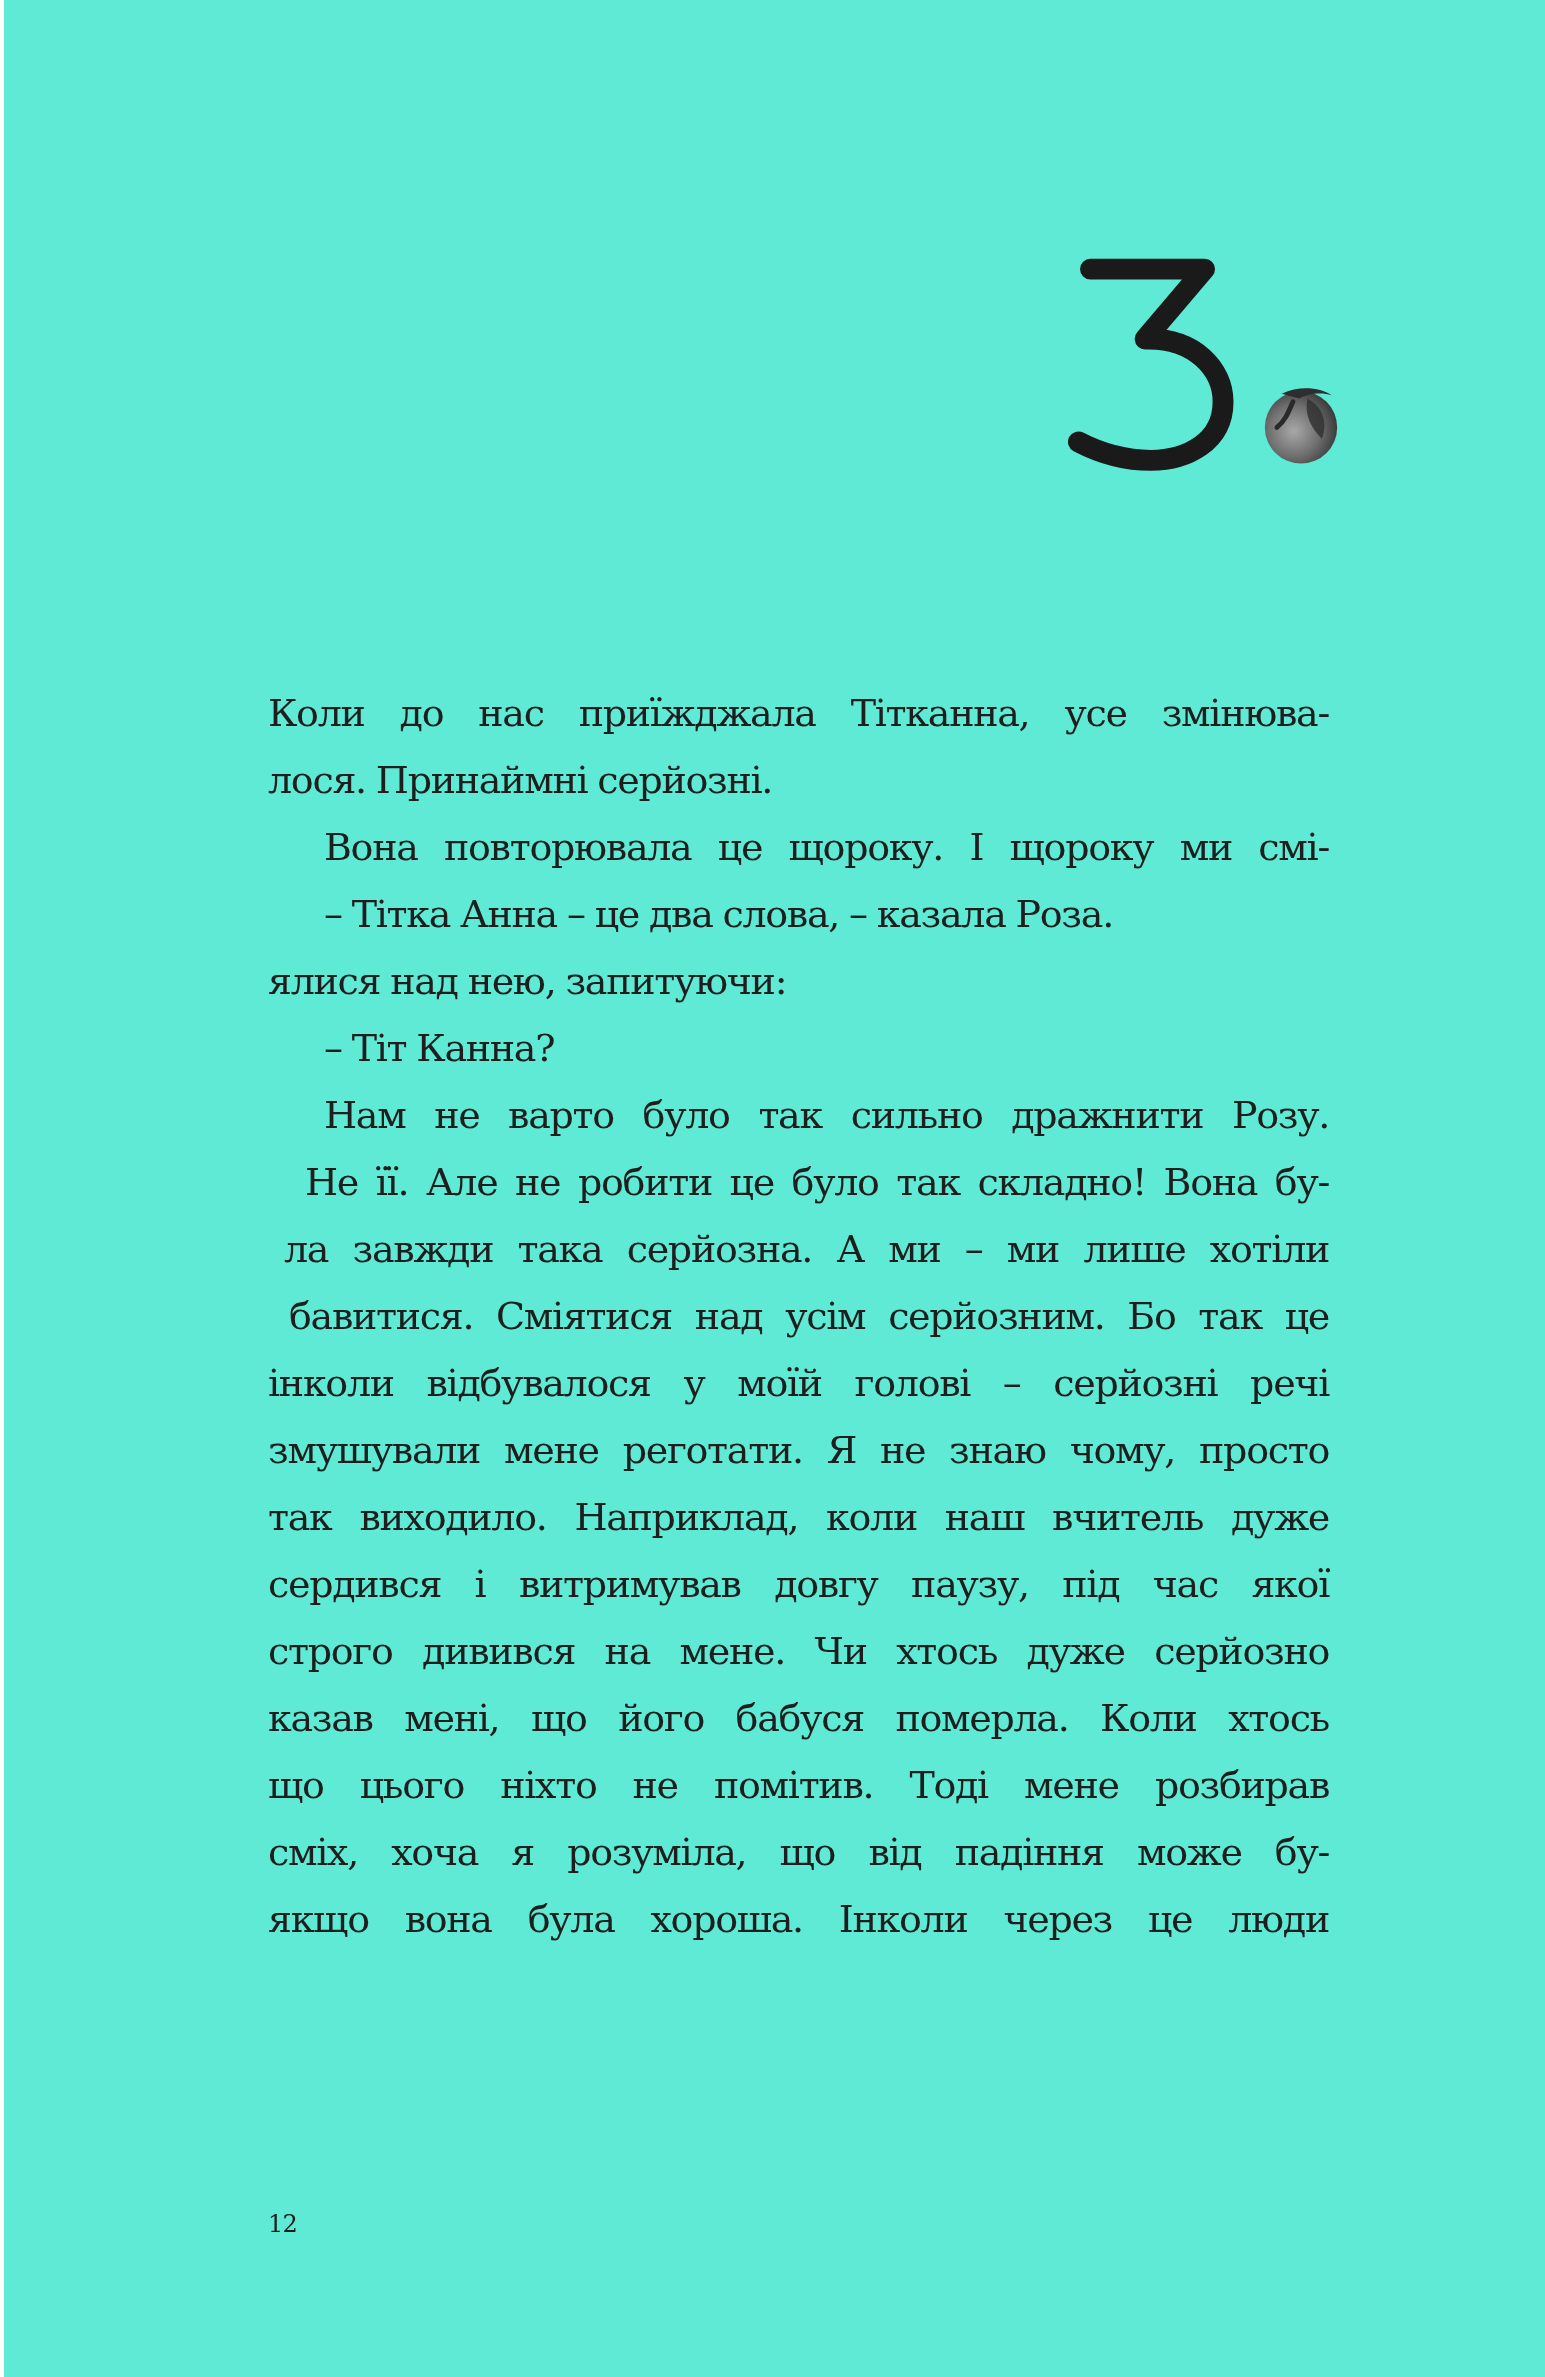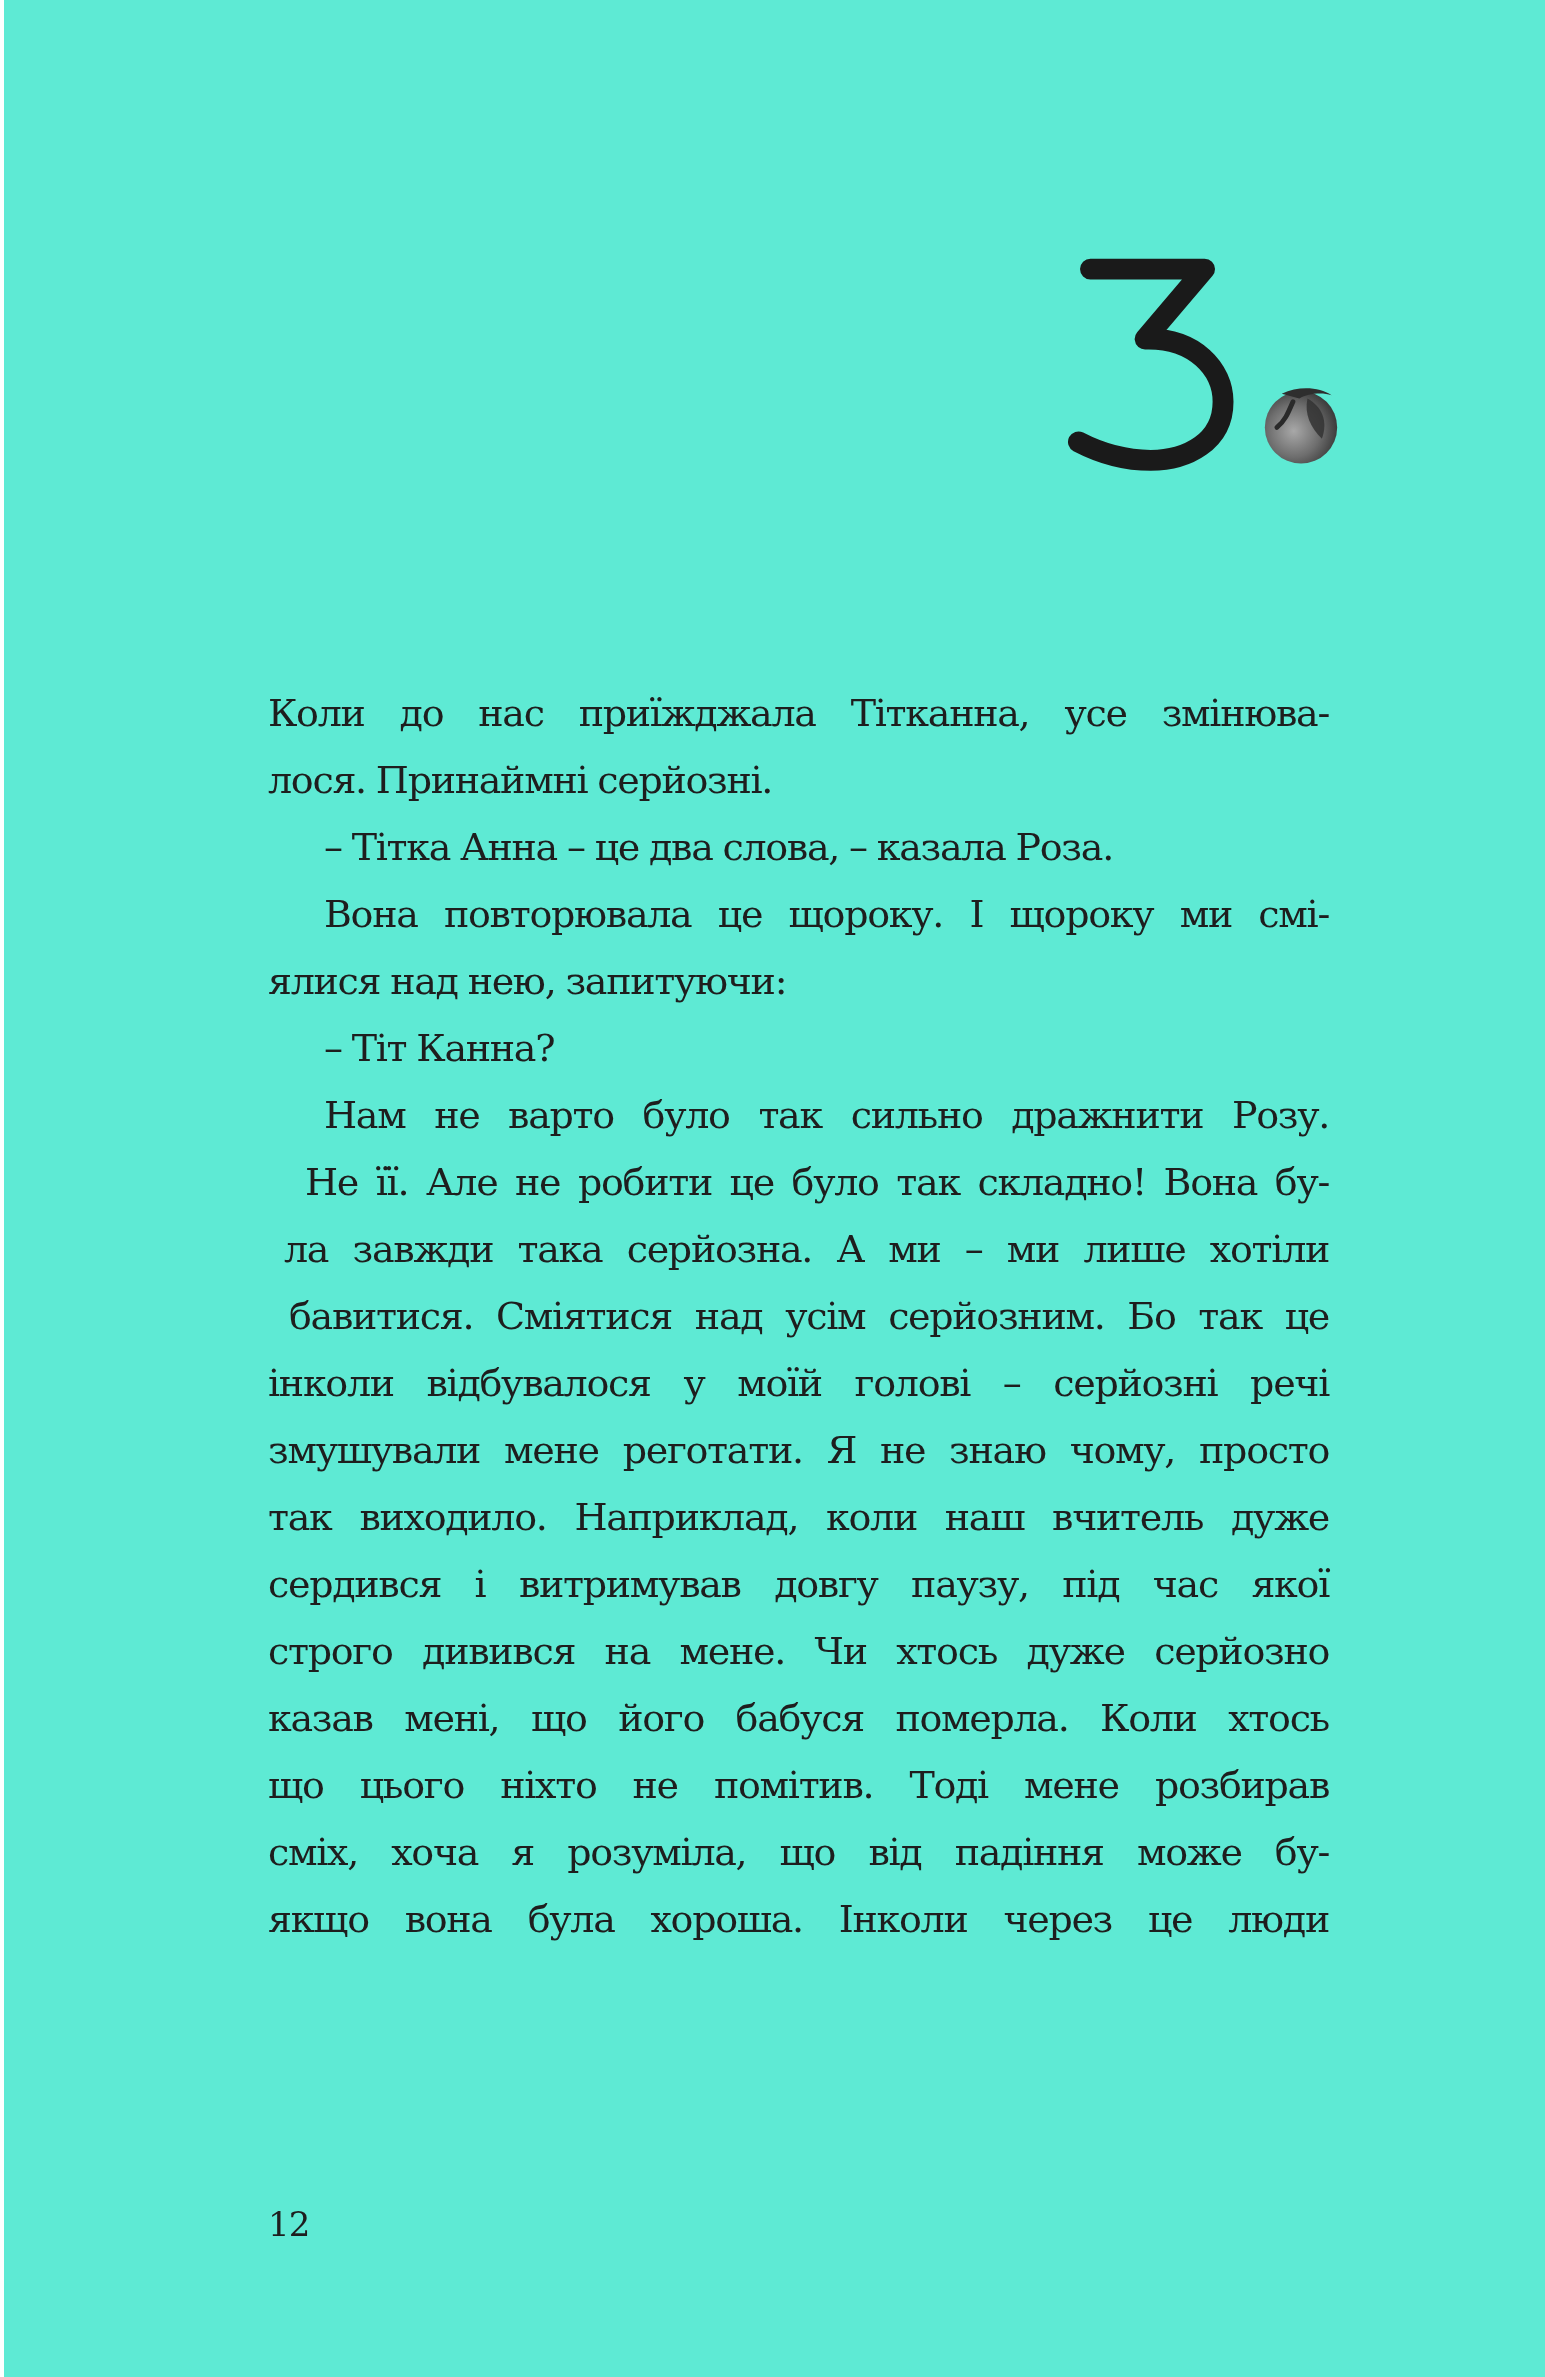--- a/index.html
+++ b/index.html
@@ -59,21 +59,21 @@
       text-align-last: left;
     }
     .line.indent {
       padding-left: 56px;
     }
     .page-number {
       position: absolute;
       left: 264px;
       top: 2204px;
       font-family: "DejaVu Serif", "Liberation Serif", serif;
-      font-size: 34px;
+      font-size: 24px;
       line-height: 40px;
       color: #1e1e1e;
       letter-spacing: -0.8px;
     }
   </style>
 </head>
 <body>
 
 <div class="page">
 
@@ -95,22 +95,22 @@
         <path d="M 268 180 C 290 170 315 172 330 182 C 318 178 300 180 290 186 Z" fill="#2e2e2e"></path>
         <path d="M 300 186 C 318 196 326 214 318 236 C 304 222 296 206 300 186 Z" fill="#333333" opacity="0.85"></path>
         <path d="M 282 190 C 276 204 272 214 262 222" stroke="#2a2a2a" stroke-width="6" fill="none" stroke-linecap="round"></path>
       </g>
     </svg>
   </div>
 
   <div class="body-text">
     <span class="line" style="display: block; width: auto;">Коли до нас приїжджала Тітканна, усе змінюва-</span>
     <span class="line last" style="display: block; width: auto;">лося. Принаймні серйозні.</span>
+    <span class="line indent" style="display: block; width: auto;">Вона повторювала це щороку. І щороку ми смі-</span>
     <span class="line indent last" style="display: block; width: auto;">– Тітка Анна – це два слова, – казала Роза.</span>
-    <span class="line indent" style="display: block; width: auto;">Вона повторювала це щороку. І щороку ми смі-</span>
     <span class="line last" style="display: block; width: auto;">ялися над нею, запитуючи:</span>
     <span class="line indent last" style="display: block; width: auto;">– Тіт Канна?</span>
     <span class="line indent" style="display: block; width: auto;">Нам не варто було так сильно дражнити Розу.</span>
     <span class="line" style="display: block; width: auto; margin-left: 37px;">Не її. Але не робити це було так складно! Вона бу-</span>
     <span class="line" style="display: block; width: auto; margin-left: 16px;">ла завжди така серйозна. А ми – ми лише хотіли</span>
     <span class="line" style="display: block; width: auto; margin-left: 21px;">бавитися. Сміятися над усім серйозним. Бо так це</span>
     <span class="line" style="display: block; width: auto;">інколи відбувалося у моїй голові – серйозні речі</span>
     <span class="line" style="display: block; width: auto;">змушували мене реготати. Я не знаю чому, просто</span>
     <span class="line" style="display: block; width: auto;">так виходило. Наприклад, коли наш вчитель дуже</span>
     <span class="line" style="display: block; width: auto;">сердився і витримував довгу паузу, під час якої</span>

